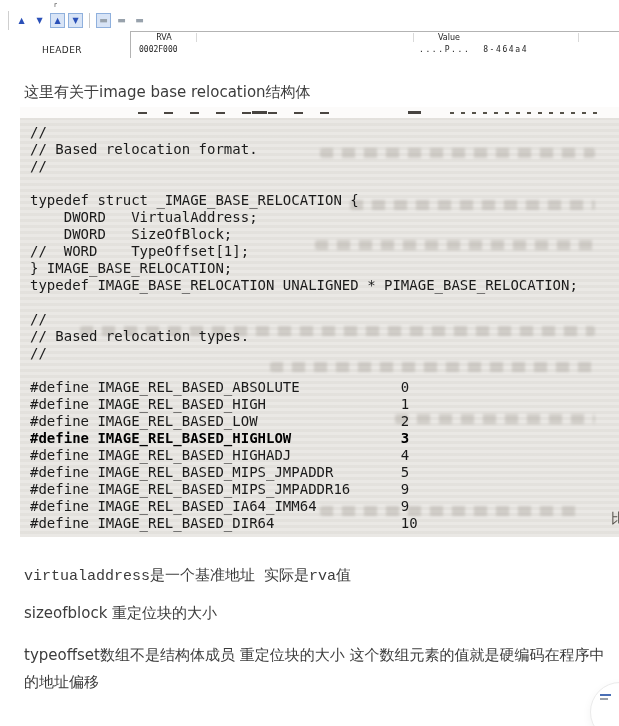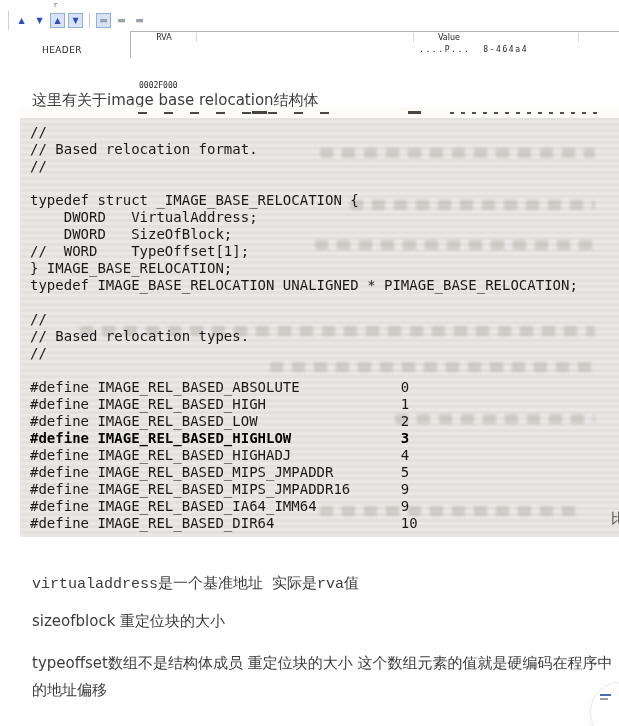--- a/index.html
+++ b/index.html
@@ -25,25 +25,25 @@
   .tbi.sel{background:#d8e4f6;border:1px solid #8fb0dd;}
   .tb-sep{width:1px;height:15px;background:#c9c9c9;margin:0 3px;}
   .tbl-topline{position:absolute;left:130px;top:31px;width:489px;height:1px;background:#b3b3b3;}
   .tbl-vline{position:absolute;left:130px;top:31px;width:1px;height:27px;background:#b3b3b3;}
   .hdr-sep{position:absolute;top:33px;width:1px;height:9px;background:#d9d9d9;}
   .hdr-cell{position:absolute;top:33px;font-size:8px;color:#222;}
   .c-rva{left:133px;width:62px;text-align:center;}
   .c-raw{left:200px;width:215px;text-align:center;}
   .c-val{left:438px;}
   .tree-label{position:absolute;left:18px;top:45px;font-size:9px;color:#1f1f1f;letter-spacing:.4px;margin-left:24px;}
-  .cell-rva{position:absolute;left:139px;top:45px;font-family:"DejaVu Sans Mono",monospace;font-size:8px;color:#1f1f1f;margin-top:36px;}
+  .cell-rva{position:absolute;left:139px;top:45px;font-family:"DejaVu Sans Mono",monospace;font-size:8px;color:#1f1f1f;}
   .cell-raw{position:absolute;left:184px;top:45px;font-family:"DejaVu Sans Mono",monospace;font-size:8px;color:#1f1f1f;white-space:pre;}
   .cell-val{position:absolute;left:419px;top:45px;font-family:"DejaVu Sans Mono",monospace;font-size:8px;color:#1f1f1f;letter-spacing:1.6px;white-space:pre;}
   
-  .para{position:absolute;left:20px;width:588px;font-size:15px;color:#3c3c3c;line-height:27px;margin:12px;}
+  .para{position:absolute;left:20px;width:588px;font-size:15px;color:#3c3c3c;line-height:27px;margin:4px;}
   .p-intro{top:75px;}
   .p-va{top:559px;font-family:Liberation Mono, monospace;}
   .p-sob{top:596px;}
   .p-to{top:638px;}
   .p-an{top:723px;}
   
   .codeshot{
     position:absolute;left:20px;top:107px;width:599px;height:430px;
     overflow:hidden;background:#fbfaf8;
   }

